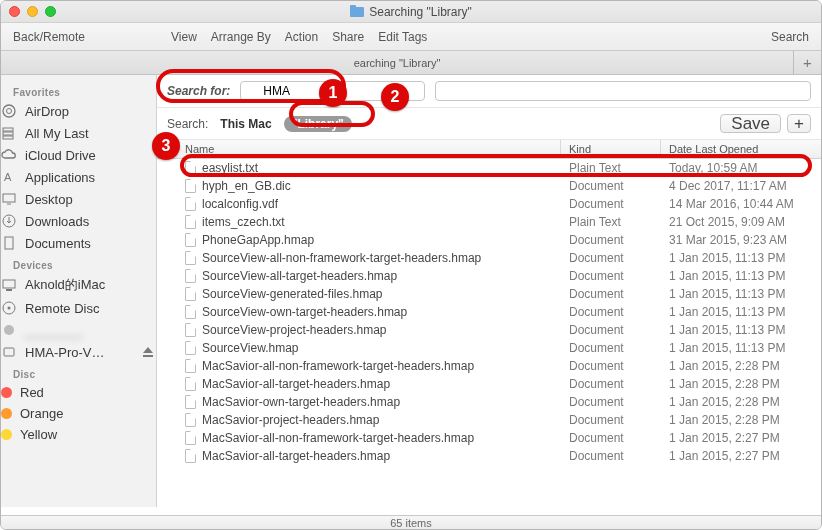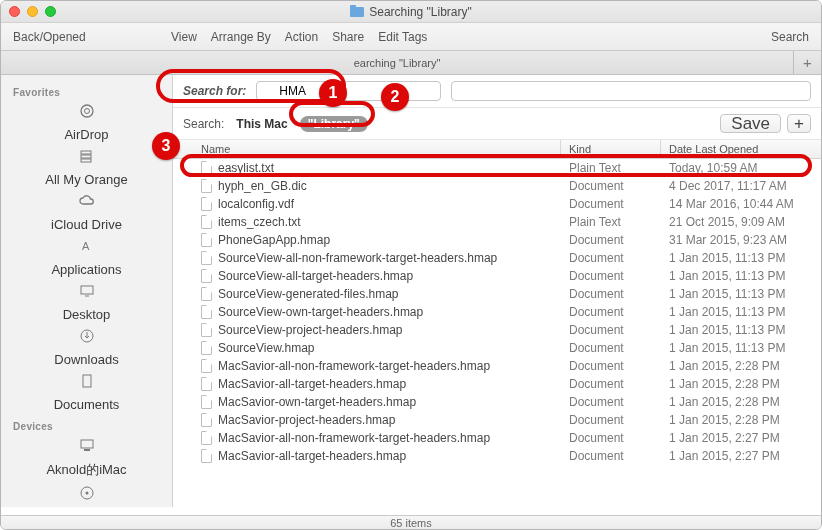--- a/index.html
+++ b/index.html
@@ -14,23 +14,23 @@
   .folder-mini{width:14px;height:10px;background:#6aa7de;border-radius:1px;position:relative;}
   .folder-mini:before{content:"";position:absolute;top:-2px;left:0;width:6px;height:3px;background:#6aa7de;border-radius:1px 1px 0 0;}
   .toolbar { height:28px; background:linear-gradient(#f6f6f6,#ececec); border-bottom:1px solid #c9c9c9; display:flex; align-items:center; font-size:12px; color:#555; padding:0 12px;}
   .toolbar .left{display:flex;gap:4px;}
   .toolbar .center{display:flex;gap:14px;position:absolute;left:170px;}
   .toolbar .right{margin-left:auto;}
   .tabbar{height:24px;background:linear-gradient(#e9e9e9,#dedede);border-bottom:1px solid #c2c2c2;display:flex;align-items:stretch;}
   .tab-spacer{flex:1;display:flex;align-items:center;justify-content:center;font-size:11px;color:#555;}
   .tab-plus{width:28px;border-left:1px solid #bdbdbd;display:flex;align-items:center;justify-content:center;color:#7a7a7a;font-size:15px;}
   .body{display:flex;height:calc(100% - 22px - 28px - 24px - 22px);}
-  .sidebar{width:172px;background:#f2f2f2;border-right:1px solid #d2d2d2;padding-top:6px;font-size:13px;color:#424242;overflow:hidden;}
+  .sidebar{width:156px;background:#f2f2f2;border-right:1px solid #d2d2d2;padding-top:6px;font-size:13px;color:#424242;overflow:hidden;}
   .side-head{font-size:10px;color:#8a8a8a;padding:6px 12px 2px;font-weight:600;letter-spacing:.3px;}
-  .side-item{display:flex;align-items:center;gap:8px;padding:3px 0;color:#3a3a3a;flex-direction:column;}
+  .side-item{display:flex;align-items:center;gap:8px;padding:3px 0;color:#3a3a3a;}
   .side-icon{width:16px;height:16px;display:flex;align-items:center;justify-content:center;color:#7a7a7a;flex:0 0 16px;}
   .tag-dot{width:11px;height:11px;border-radius:50%;}
   .content{flex:1;display:flex;flex-direction:column;}
   .search-for{display:flex;align-items:center;padding:6px 10px;gap:10px;font-size:12px;color:#555;border-bottom:1px solid #e6e6e6;}
   .search-for b{font-weight:600;font-style:italic;}
   .search-input{flex:0 0 120px;height:20px;border:1px solid #c6c6c6;border-radius:4px;padding:0 6px 0 22px;font-size:12px;background:#fff;position:relative;}
   .search-input-wrap{position:relative;}
   .mag{position:absolute;left:6px;top:3px;width:12px;height:12px;color:#999;}
   .big-input{flex:1;height:20px;border:1px solid #c6c6c6;border-radius:4px;background:#fff;}
   .scope{display:flex;align-items:center;padding:6px 10px;gap:12px;font-size:12px;color:#555;border-bottom:1px solid #e6e6e6;}
@@ -65,21 +65,21 @@
     <div class="dot y"></div>
     <div class="dot g"></div>
   </div>
   <div class="win-title">
     <span class="folder-mini"></span>
     <span>Searching "Library"</span>
   </div>
 </div>
 
 <div class="toolbar">
-  <div class="left">Back/Opened</div>
+  <div class="left">Back/Remote</div>
   <div class="center">
     <span>View</span>
     <span>Arrange By</span>
     <span>Action</span>
     <span>Share</span>
     <span>Edit Tags</span>
   </div>
   <div class="right">Search</div>
 </div>
 
@@ -103,21 +103,21 @@
      <span>AirDrop</span>
    </div>
         <div class="side-item">
      <span class="side-icon">
             <svg viewBox="0 0 16 16">
               <rect x="2" y="3" width="10" height="3" fill="none" stroke="currentColor"></rect>
               <rect x="2" y="7" width="10" height="3" fill="none" stroke="currentColor"></rect>
               <rect x="2" y="11" width="10" height="3" fill="none" stroke="currentColor"></rect>
             </svg>
           </span>
-     <span>All My Orange</span>
+     <span>All My Last</span>
    </div>
         <div class="side-item">
      <span class="side-icon">
             <svg viewBox="0 0 16 16">
               <path d="M4 11a3 3 0 010-6 4 4 0 017.5 1A2.5 2.5 0 0112 11z" fill="none" stroke="currentColor" stroke-width="1.3"></path>
             </svg>
           </span>
      <span>iCloud Drive</span>
    </div>
         <div class="side-item">

